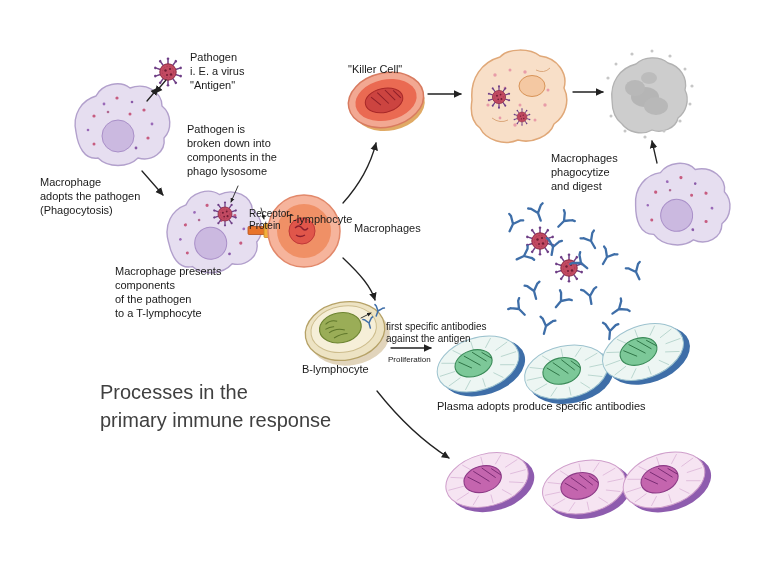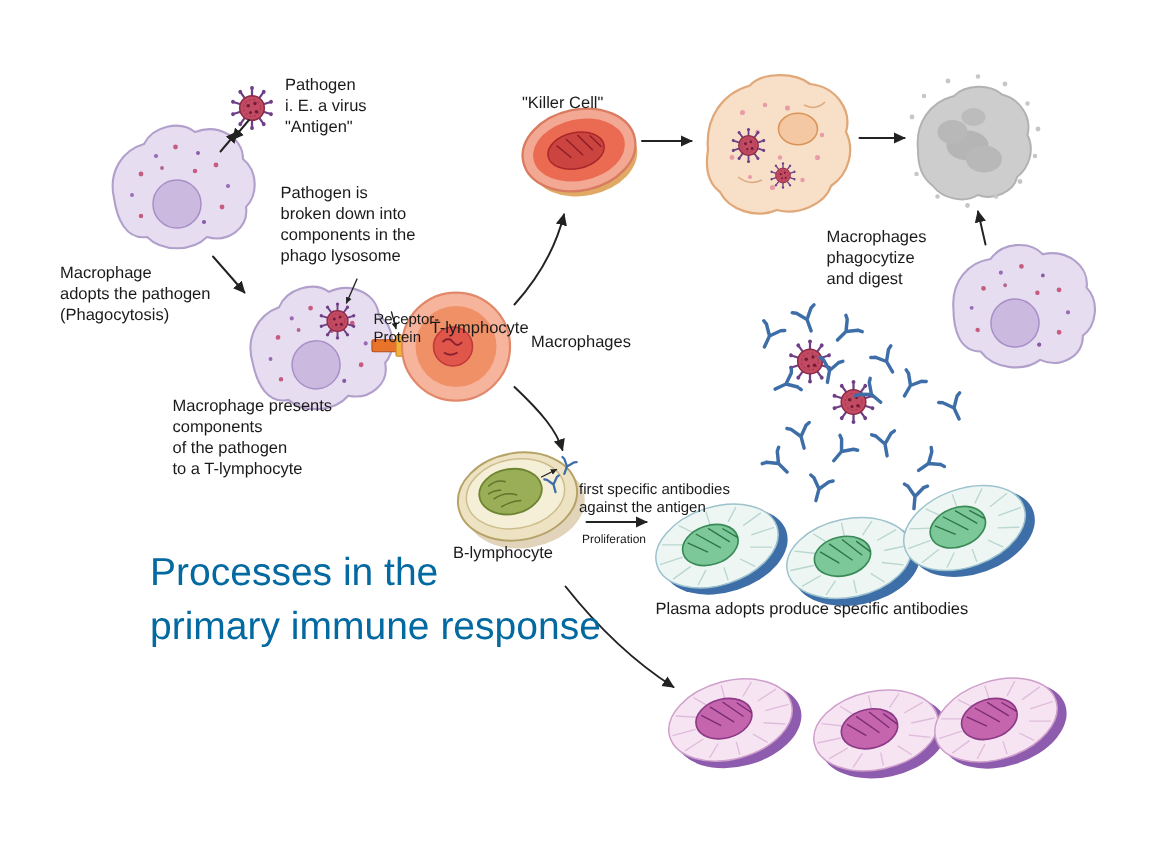--- a/index.html
+++ b/index.html
@@ -5,21 +5,21 @@
   * { margin:0; padding:0; box-sizing:border-box; }
   html,body { background:#ffffff; }
   #stage {
     position:relative; width:768px; height:561px; background:#fff;
     overflow:hidden; font-family:"Liberation Sans", sans-serif; color:#1a1a1a;
   }
   #stage svg.canvas { position:absolute; left:0; top:0; }
   .lbl { position:absolute; white-space:pre-line; font-size:11px; line-height:1.28; color:#1a1a1a; }
   .lbl-sm { font-size:8px; line-height:1.2; }
   .lbl-xs { font-size:10px; line-height:1.15;margin-top:16px; }
-  .title { position:absolute; white-space:pre-line; font-size:26px; line-height:1.4; color:#0369a1; }
+  .title { position:absolute; white-space:pre-line; font-size:20px; line-height:1.4; color:#404040;margin-top:15px; }
   .arrow { stroke: var(--arrow, #222222); stroke-width:1.3; fill:none; }
   .arrow-thin { stroke: var(--arrow, #222222); stroke-width:0.9; fill:none; }
   .ab-stroke { stroke: var(--antibody-blue, #3e6ea8); }
   .mac-body { fill: var(--macrophage-fill, #e6def0); stroke: var(--macrophage-stroke, #b2a0cc); stroke-width:1.4; }
   .mac-nucleus { fill:#cbb9e0; stroke:#a98fc8; stroke-width:1; }
   .virus-body { fill: var(--virus-red, #c24a62); stroke:#8c2a44; stroke-width:1; }
   .plasma-rim { fill: var(--plasma-rim-blue, #3e6ea8); }
   .plasma-nuc { fill: var(--plasma-nucleus-green, #7cc898); }
   .mem-rim { fill: var(--memory-purple, #8e5cae); }
   .mem-nuc { fill: var(--memory-nucleus-magenta, #c465ae); }

